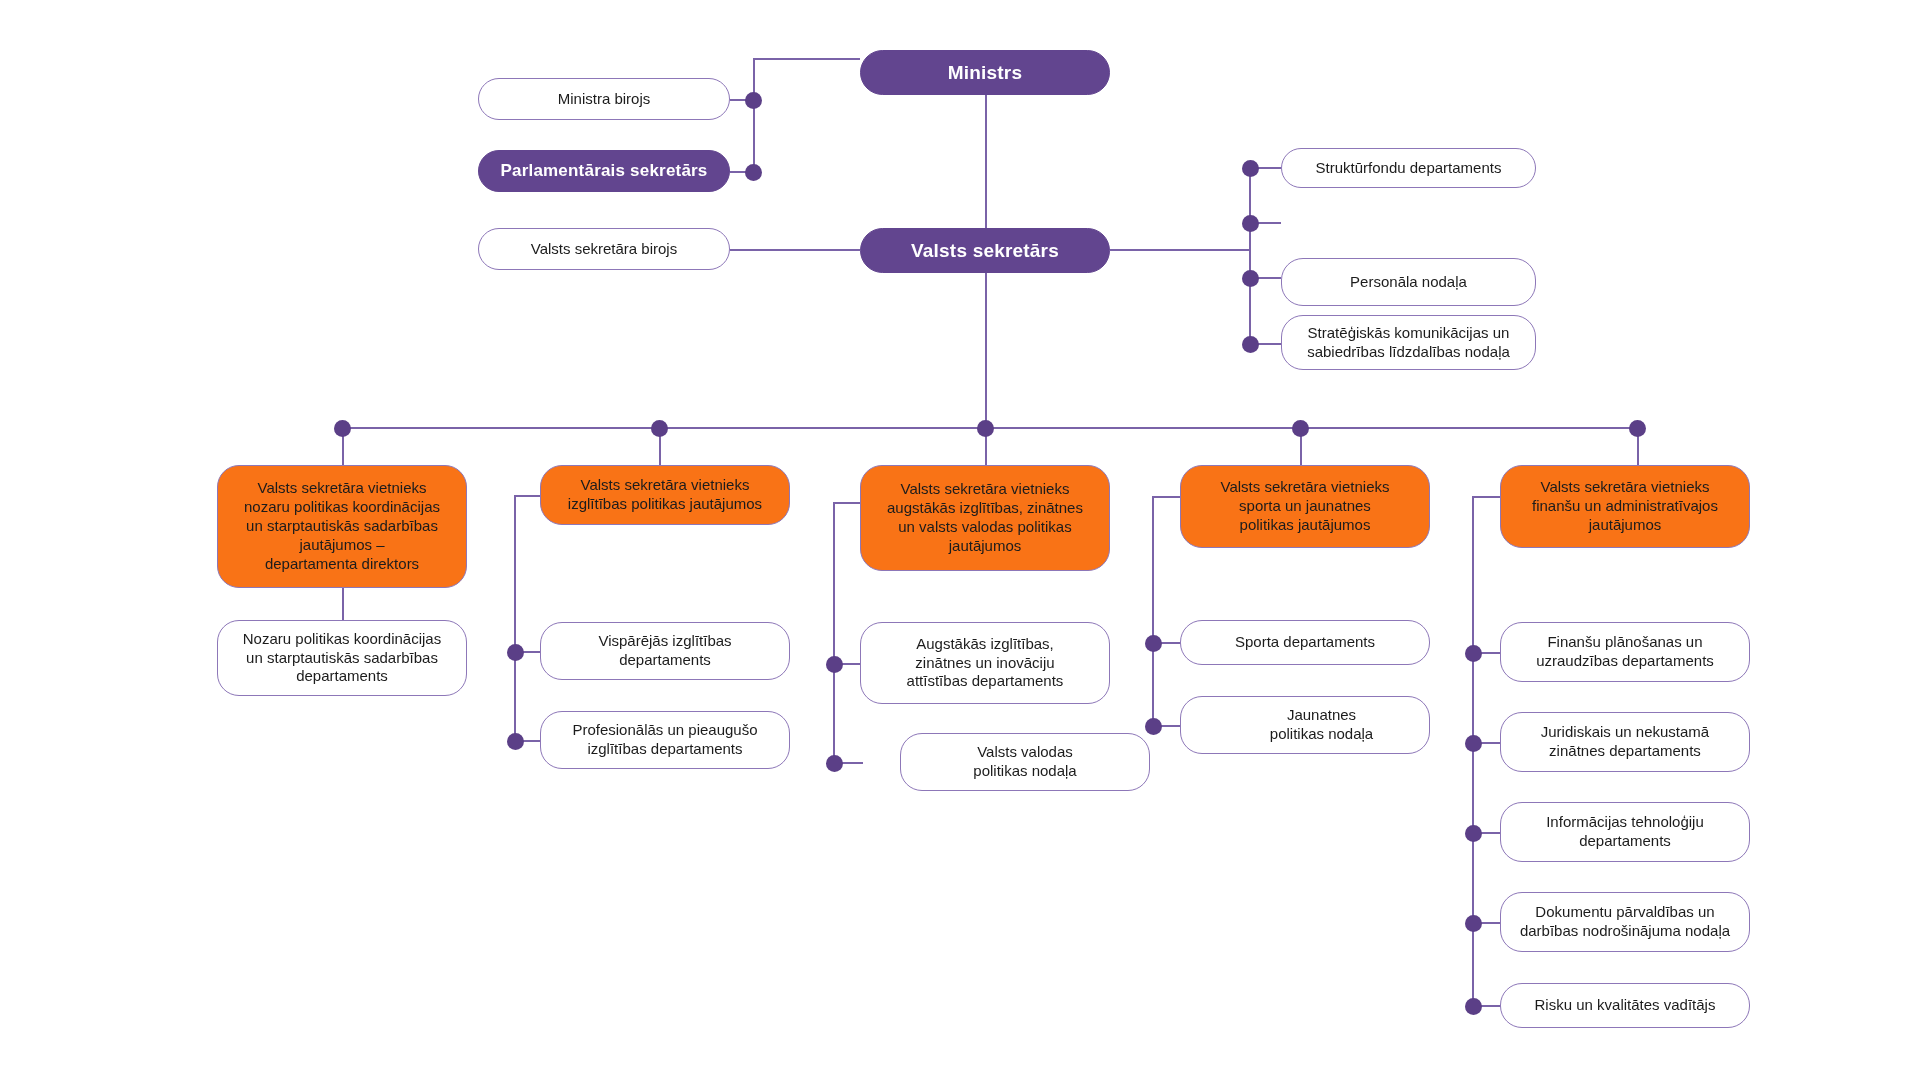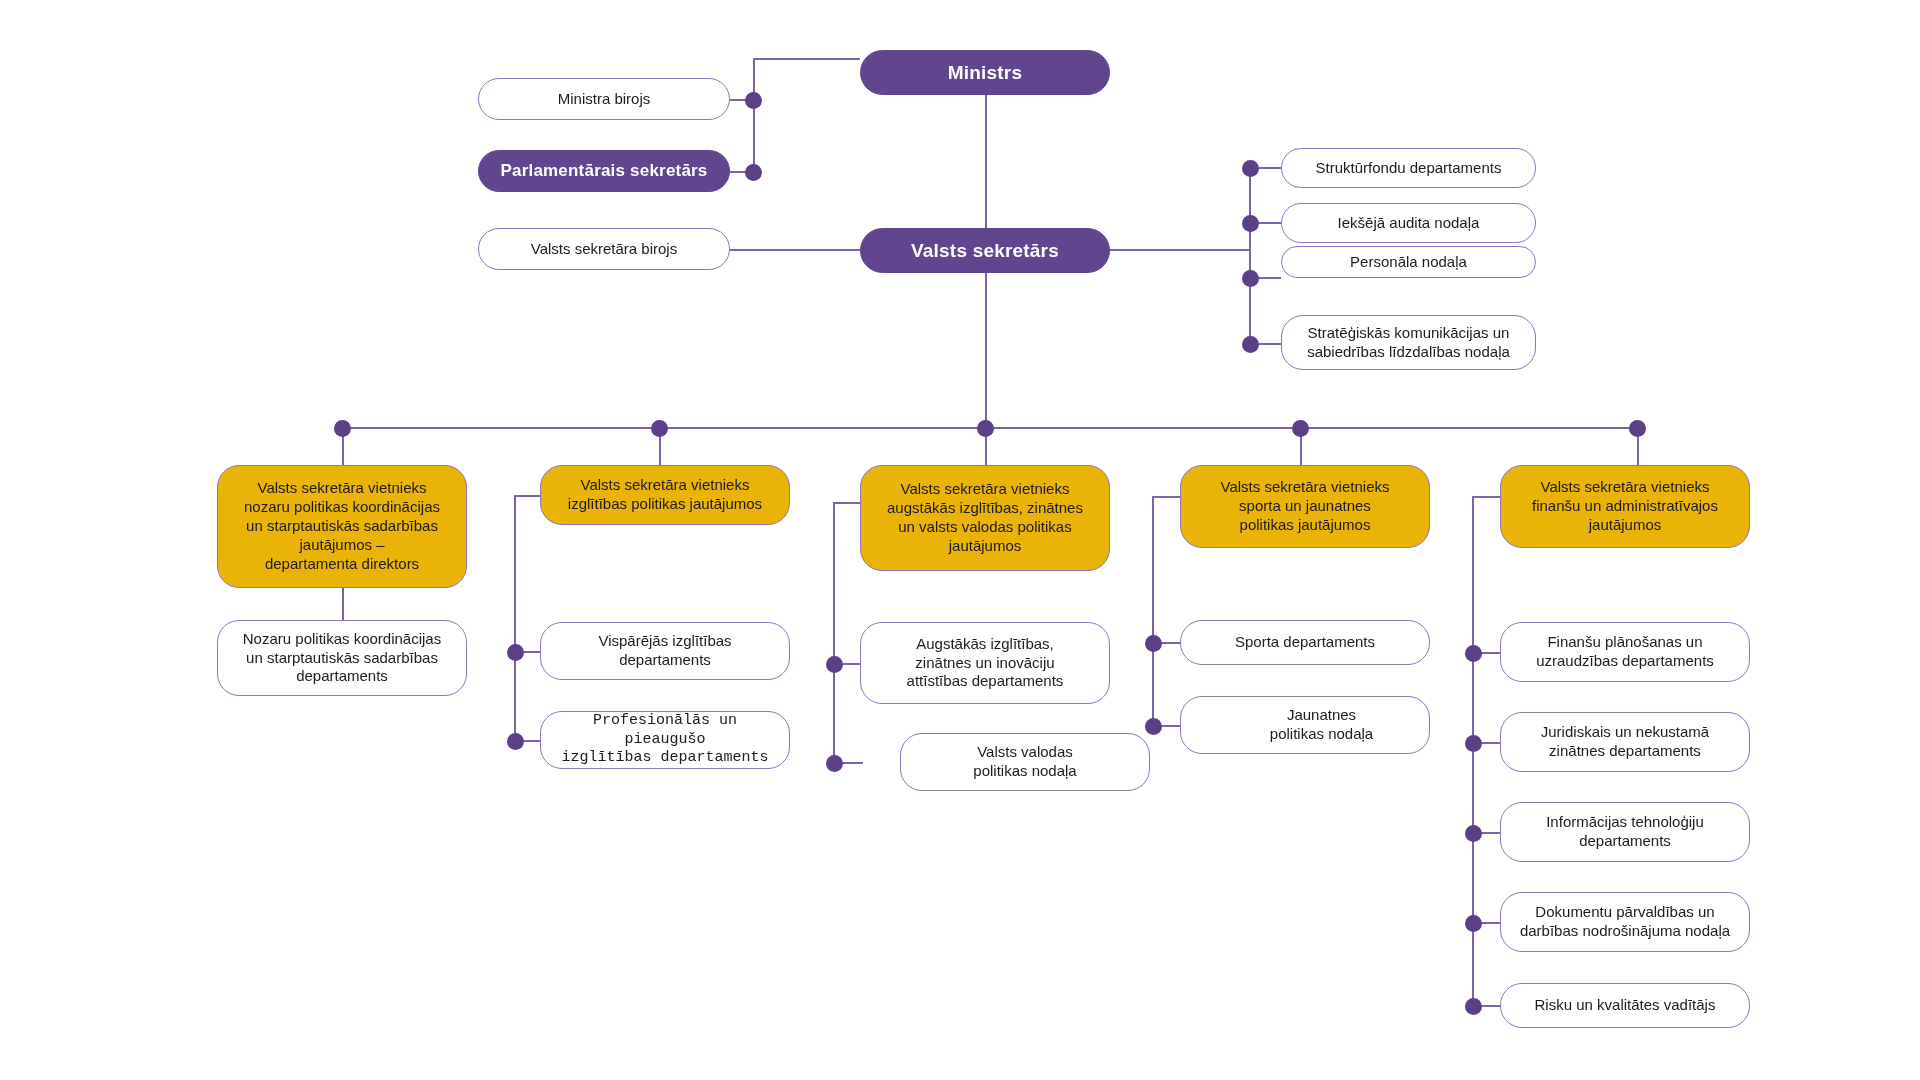--- a/index.html
+++ b/index.html
@@ -31,21 +31,21 @@
   .n-primary{
     background:#62458F;
     color:#ffffff;
     border:1px solid #62458F;
     font-size:19px;
     font-weight:700;
     letter-spacing:.2px;
   }
   
   .n-deputy{
-    background:#eab308;
+    background:#f97316;
     color:#1c1c1c;
     border:1.4px solid #8D77B8;
     font-size:15px;
     font-weight:400;
   }
   
   .n-plain{
     background:#ffffff;
     color:#1c1c1c;
     border:1.4px solid #8D77B8;
@@ -167,24 +167,21 @@
     <span class="txt">Parlamentārais sekretārs</span>
   </div>
 
   <div class="node n-plain" style="left:478px;top:228px;width:252px;height:42px;text-align:right;">
     <span class="txt">Valsts sekretāra birojs</span>
   </div>
 
   <div class="node n-plain rect" style="left:1281px;top:148px;width:255px;height:40px;">
     <span class="txt">Struktūrfondu departaments</span>
   </div>
-  <div class="node n-plain rect" style="left:1281px;top:203px;width:255px;height:40px;">
-    <span class="txt">Iekšējā audita nodaļa</span>
-  </div>
-  <div class="node n-plain rect" style="left:1281px;top:246px;width:255px;height:32px;">
+  <div class="node n-plain rect" style="left:1281px;top:258px;width:255px;height:48px;">
     <span class="txt">Personāla nodaļa</span>
   </div>
   <div class="node n-plain rect" style="left:1281px;top:315px;width:255px;height:55px;">
     <span class="txt">Stratēģiskās komunikācijas un
 sabiedrības līdzdalības nodaļa</span>
   </div>
 
   <div class="node n-deputy rect" style="left:217px;top:465px;width:250px;height:123px;">
     <span class="txt">Valsts sekretāra vietnieks
 nozaru politikas koordinācijas
@@ -199,21 +196,21 @@
   </div>
 
   <div class="node n-deputy rect" style="left:540px;top:465px;width:250px;height:60px;">
     <span class="txt">Valsts sekretāra vietnieks
 izglītības politikas jautājumos</span>
   </div>
   <div class="node n-plain rect" style="left:540px;top:622px;width:250px;height:58px;">
     <span class="txt">Vispārējās izglītības
 departaments</span>
   </div>
-  <div class="node n-plain rect" style="left:540px;top:711px;width:250px;height:58px;font-family:Liberation Mono, monospace;">
+  <div class="node n-plain rect" style="left:540px;top:711px;width:250px;height:58px;">
     <span class="txt">Profesionālās un pieaugušo
 izglītības departaments</span>
   </div>
 
   <div class="node n-deputy rect" style="left:860px;top:465px;width:250px;height:106px;">
     <span class="txt">Valsts sekretāra vietnieks
 augstākās izglītības, zinātnes
 un valsts valodas politikas
 jautājumos</span>
   </div>

